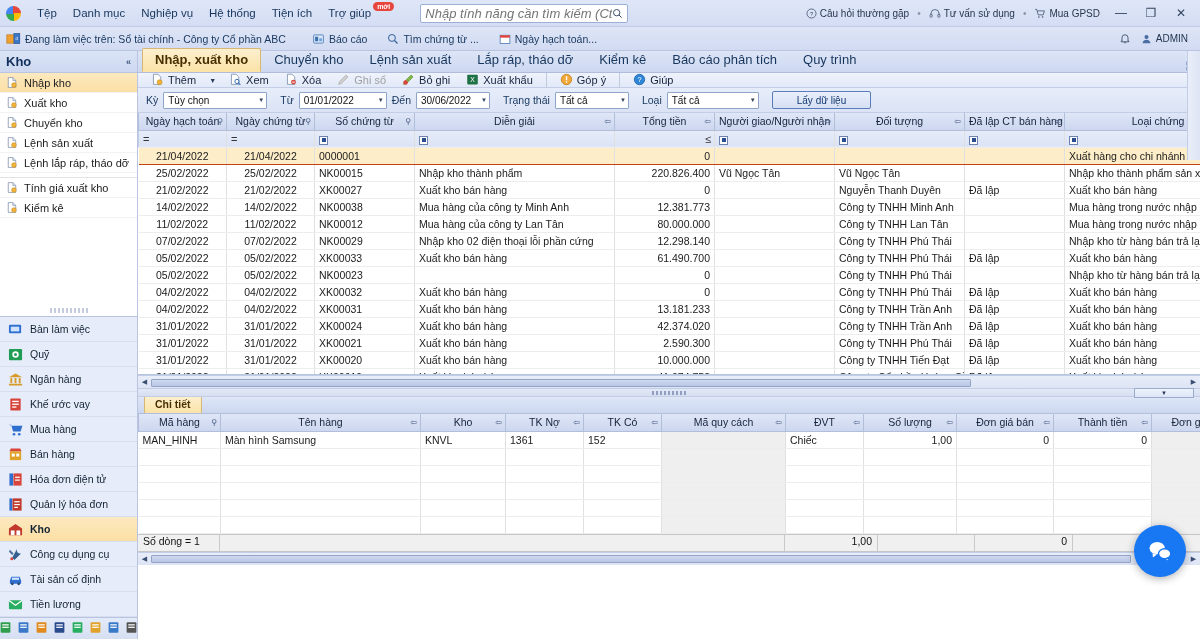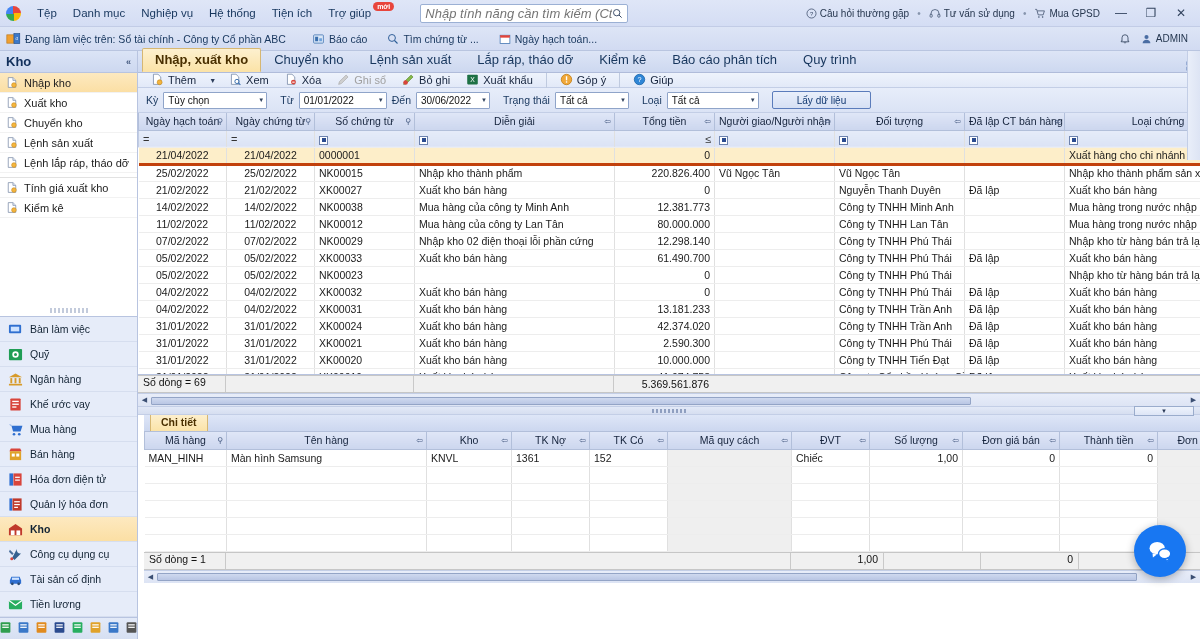--- a/index.html
+++ b/index.html
@@ -165,21 +165,21 @@
   .fbox {
     width: 9px; height: 9px; border: 1px solid #6d82ad; background: #fff;
     display: inline-flex; align-items: center; justify-content: center;
   }
   .fbox i { width: 4px; height: 4px; background: #2b4b8f; display: block; }
   .fdash { color: #333; font-size: 11px; letter-spacing: -1px; }
   table.grid td {
     border-right: 1px solid #e0e0e0; border-bottom: 1px solid #ededed; height: 17px;
     padding: 0 4px; white-space: nowrap; overflow: hidden; text-overflow: clip; color: #1a1a1a;
   }
-  tr.selrow td { background: #fdeec9 !important; border-top: 1px solid #d8bf86; border-bottom: 3px solid #c2410c; }
+  tr.selrow td { background: #fdeec9 !important; border-top: 1px solid #d8bf86; border-bottom: 1px solid #c2410c; }
   .c-right { text-align: right; }
   .c-center { text-align: center; }
 
   .sumrow {
     height: 18px; background: #f0f0f0; border-top: 1px solid #c6c6c6; border-bottom: 1px solid #c6c6c6;
     display: flex; align-items: center; font-size: 10.5px; color: #111;
   }
   .sum-cell { padding: 0 5px; white-space: nowrap; overflow: hidden; }
   .sum-div { border-right: 1px solid #c9c9c9; height: 100%; }
 
@@ -203,21 +203,21 @@
     width: 34px; height: 4px;
     background: repeating-linear-gradient(90deg, #8f9fc0 0 2px, transparent 2px 4px);
   }
   .split-btn {
     position: absolute; right: 6px; top: -1px; width: 60px; height: 10px;
     background: linear-gradient(#eef3fc, #dde5f6); border: 1px solid #9aaccc;
     display: flex; align-items: center; justify-content: center; font-size: 6px; color: #2a3a57;
   }
 
   
-  .detail { flex: 0 0 auto; display: flex; flex-direction: column; background:#fff;padding-left:6px; }
+  .detail { flex: 0 0 auto; display: flex; flex-direction: column; background:#fff; }
   .detail-tabs {
     height: 17px; background: linear-gradient(#dee6f7, #ccd7ef); display: flex; align-items: flex-end; padding-left: 6px;
     border-bottom: 1px solid #b2bfda;
   }
   .dtab { padding: 2px 10px 3px; font-size: 10.5px; font-weight: bold; color: #4a3000;
           background: linear-gradient(#fdf0cf, #fbe3a8); border: 1px solid #d6b773; border-bottom: none;
           border-radius: 2px 2px 0 0; }
   .detail-body { flex: 1; overflow: hidden; background: #fff; }
 
   
@@ -900,27 +900,20 @@
                 <td class="c-right">41.074.758</td>
                 <td></td>
                 <td>Công ty Cổ phần Hoàng Cầ</td>
                 <td>Đã lập</td>
                 <td>Xuất kho bán hàng</td>
               </tr>
             </tbody>
         </table>
       </div>
 
-      <div class="sumrow">
-        <div class="sum-cell sum-div" style="width:88px;">Số dòng = 69</div>
-        <div class="sum-cell sum-div" style="width:188px;"></div>
-        <div class="sum-cell sum-div" style="width:200px;"></div>
-        <div class="sum-cell c-right" style="width:100px;">5.369.561.876</div>
-        <div class="sum-cell" style="flex:1;"></div>
-      </div>
 
       <div class="hscroll">
         <div class="hs-arrow">◀</div>
         <div class="hs-track">
           <div class="hs-thumb" style="left:0; width:820px;"></div>
         </div>
         <div class="hs-arrow">▶</div>
       </div>
 
       <div class="splitter">

